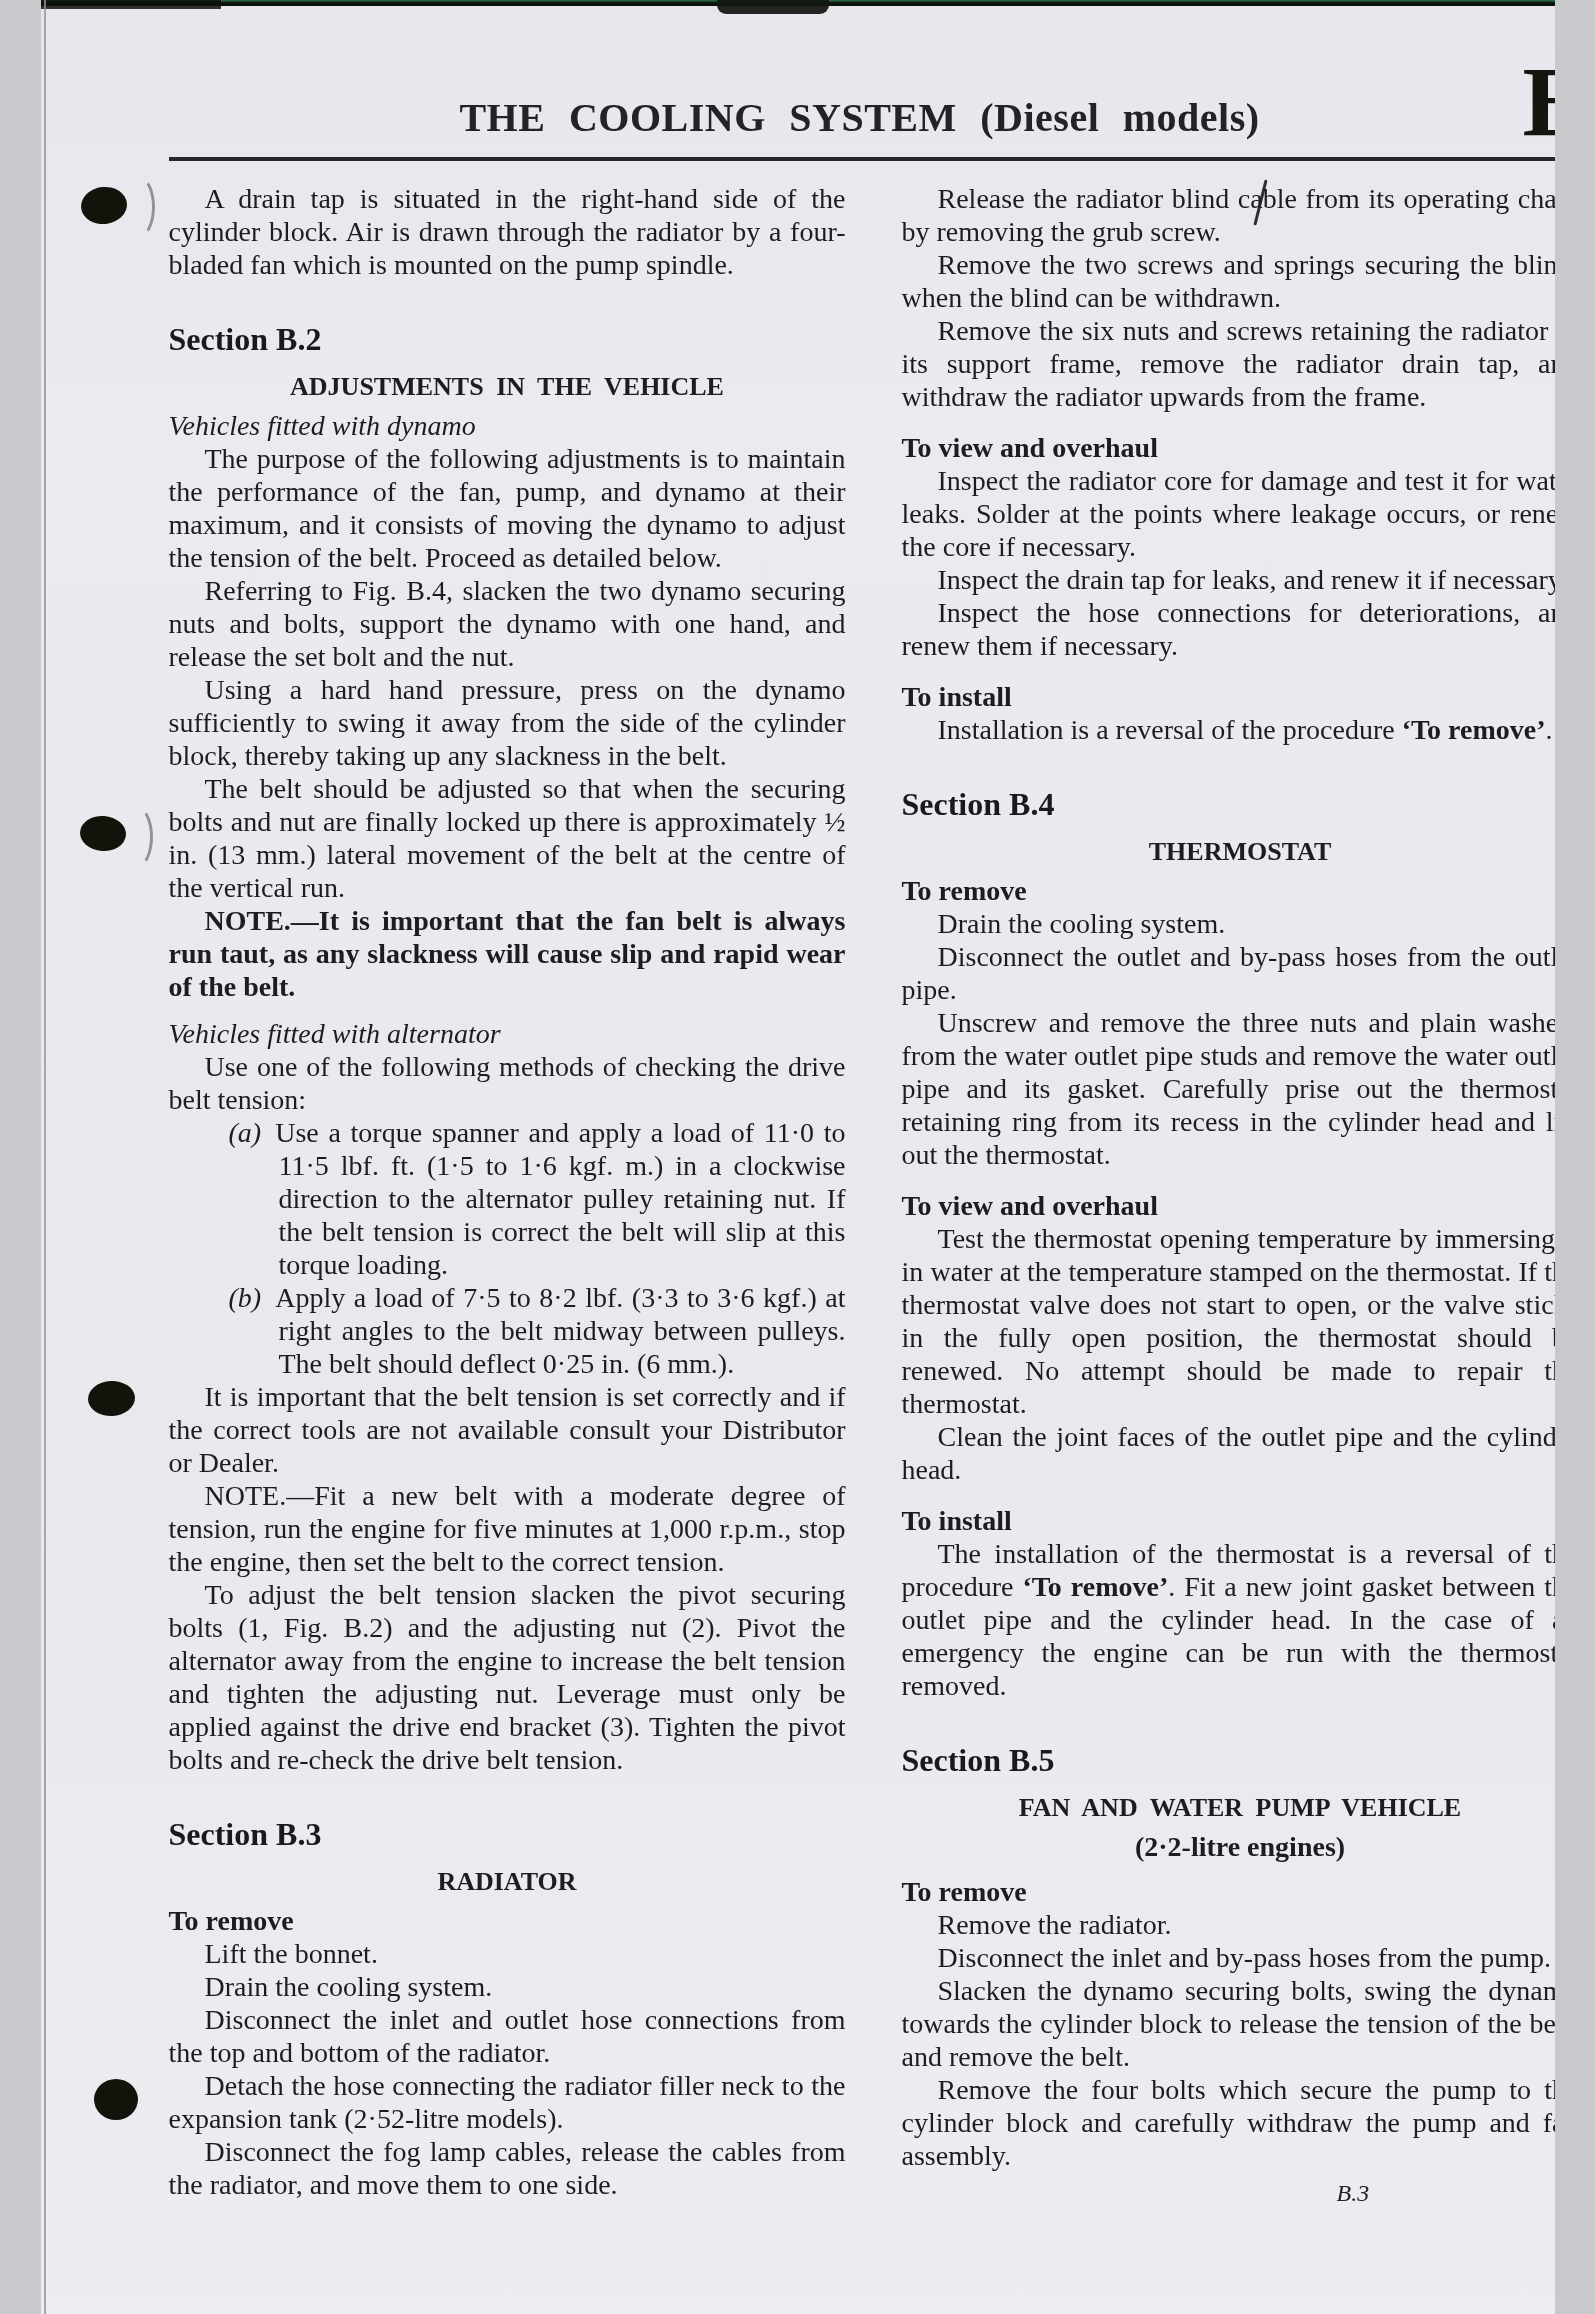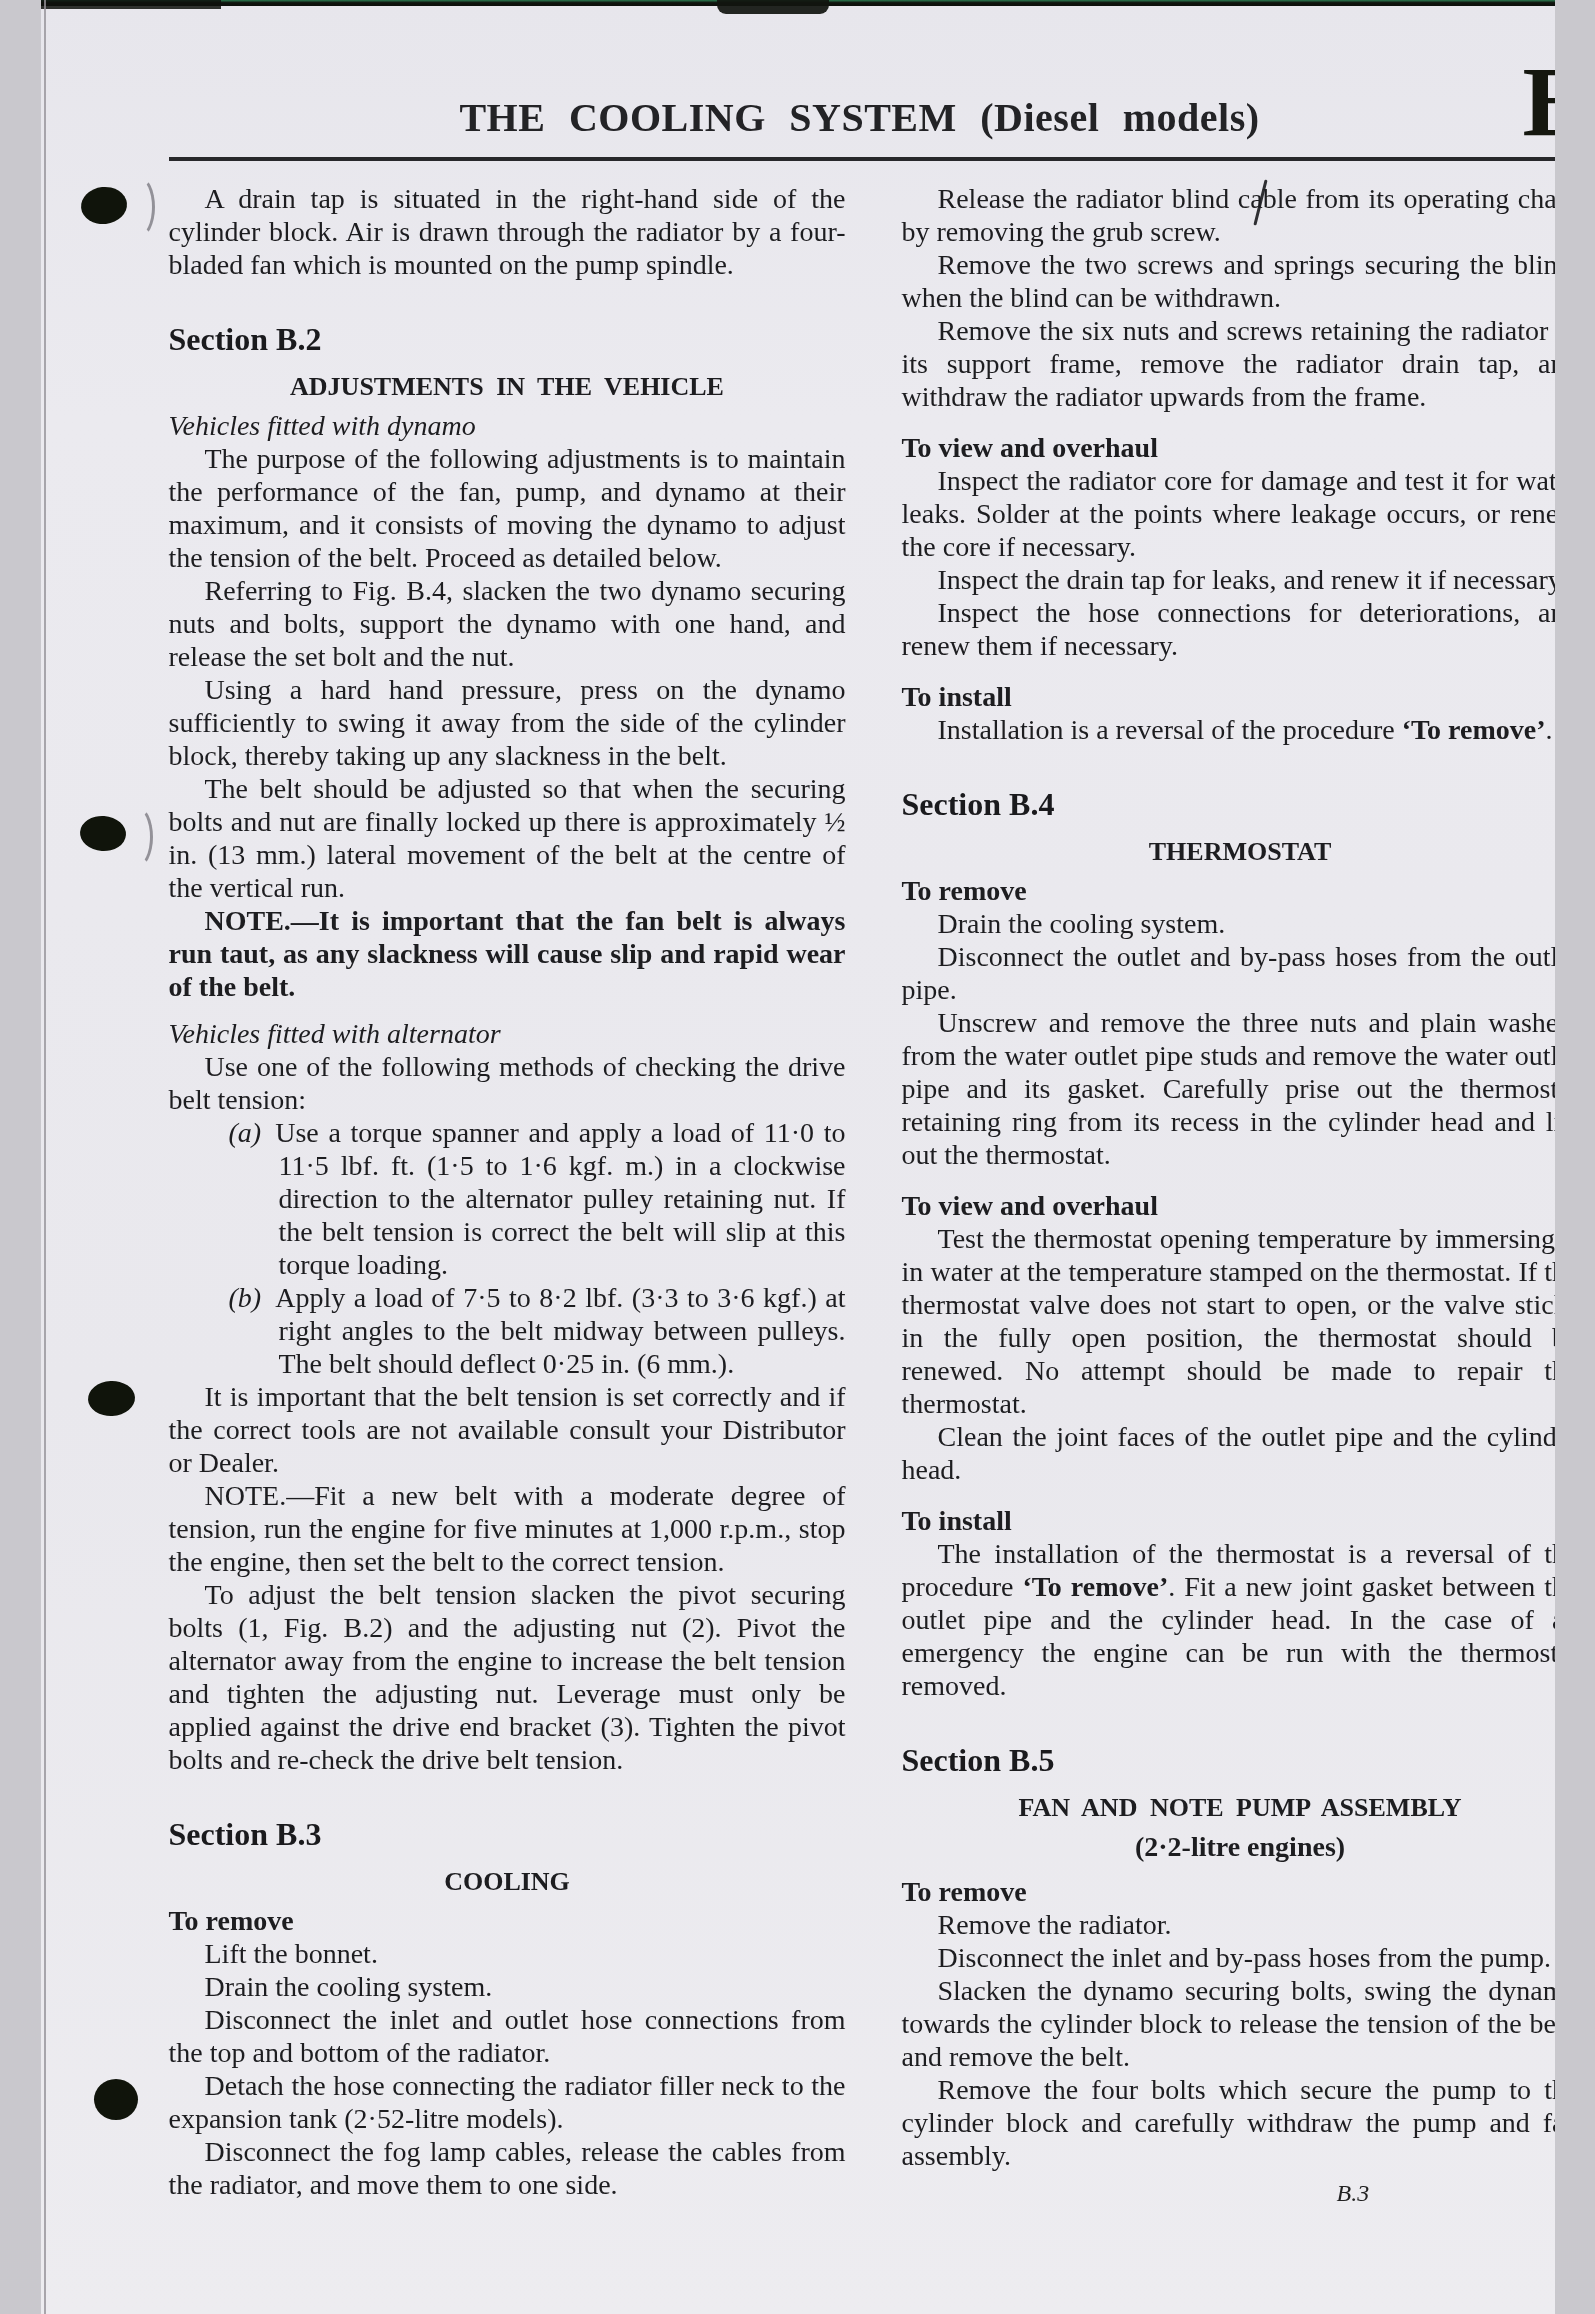--- a/index.html
+++ b/index.html
@@ -80,21 +80,21 @@
       <p class="para">The belt should be adjusted so that when the securing bolts and nut are finally locked up there is approximately ½ in. (13 mm.) lateral movement of the belt at the centre of the vertical run.</p>
       <p class="para bold">NOTE.—It is important that the fan belt is always run taut, as any slackness will cause slip and rapid wear of the belt.</p>
       <div class="i-head">Vehicles fitted with alternator</div>
       <p class="para">Use one of the following methods of checking the drive belt tension:</p>
       <p class="li"><span class="mk">(a)</span><span>Use a torque spanner and apply a load of 11·0 to 11·5 lbf. ft. (1·5 to 1·6 kgf. m.) in a clockwise direction to the alternator pulley retaining nut. If the belt tension is correct the belt will slip at this torque loading.</span></p>
       <p class="li"><span class="mk">(b)</span><span>Apply a load of 7·5 to 8·2 lbf. (3·3 to 3·6 kgf.) at right angles to the belt midway between pulleys. The belt should deflect 0·25 in. (6 mm.).</span></p>
       <p class="para">It is important that the belt tension is set correctly and if the correct tools are not available consult your Distributor or Dealer.</p>
       <p class="para">NOTE.—Fit a new belt with a moderate degree of tension, run the engine for five minutes at 1,000 r.p.m., stop the engine, then set the belt to the correct tension.</p>
       <p class="para">To adjust the belt tension slacken the pivot securing bolts (1, Fig. B.2) and the adjusting nut (2). Pivot the alternator away from the engine to increase the belt tension and tighten the adjusting nut. Leverage must only be applied against the drive end bracket (3). Tighten the pivot bolts and re-check the drive belt tension.</p>
       <div class="sec-h">Section B.3</div>
-      <div class="c-head">COOLING</div>
+      <div class="c-head">RADIATOR</div>
       <div class="b-head" style="margin-top:6px;">To remove</div>
       <p class="para">Lift the bonnet.</p>
       <p class="para">Drain the cooling system.</p>
       <p class="para">Disconnect the inlet and outlet hose connections from the top and bottom of the radiator.</p>
       <p class="para">Detach the hose connecting the radiator filler neck to the expansion tank (2·52-litre models).</p>
       <p class="para">Disconnect the fog lamp cables, release the cables from the radiator, and move them to one side.</p>
     </div>
 
     <div class="col">
       <p class="para">Release the radiator blind cable from its operating chain by removing the grub screw.</p>
@@ -111,21 +111,21 @@
       <div class="b-head" style="margin-top:4px;">To remove</div>
       <p class="para">Drain the cooling system.</p>
       <p class="para">Disconnect the outlet and by-pass hoses from the outlet pipe.</p>
       <p class="para">Unscrew and remove the three nuts and plain washers from the water outlet pipe studs and remove the water outlet pipe and its gasket. Carefully prise out the thermostat retaining ring from its recess in the cylinder head and lift out the thermostat.</p>
       <div class="b-head">To view and overhaul</div>
       <p class="para">Test the thermostat opening temperature by immersing it in water at the temperature stamped on the thermostat. If the thermostat valve does not start to open, or the valve sticks in the fully open position, the thermostat should be renewed. No attempt should be made to repair the thermostat.</p>
       <p class="para">Clean the joint faces of the outlet pipe and the cylinder head.</p>
       <div class="b-head">To install</div>
       <p class="para"><span>The installation of the thermostat is a reversal of the procedure </span><b>‘To remove’</b><span>. Fit a new joint gasket between the outlet pipe and the cylinder head. In the case of an emergency the engine can be run with the thermostat removed.</span></p>
       <div class="sec-h">Section B.5</div>
-      <div class="c-head">FAN AND NOTE PUMP ASSEMBLY</div>
+      <div class="c-head">FAN AND WATER PUMP VEHICLE</div>
       <div class="c-sub">(2·2-litre engines)</div>
       <div class="b-head" style="margin-top:6px;">To remove</div>
       <p class="para">Remove the radiator.</p>
       <p class="para">Disconnect the inlet and by-pass hoses from the pump.</p>
       <p class="para">Slacken the dynamo securing bolts, swing the dynamo towards the cylinder block to release the tension of the belt, and remove the belt.</p>
       <p class="para">Remove the four bolts which secure the pump to the cylinder block and carefully withdraw the pump and fan assembly.</p>
     </div>
 
   </div>
 

